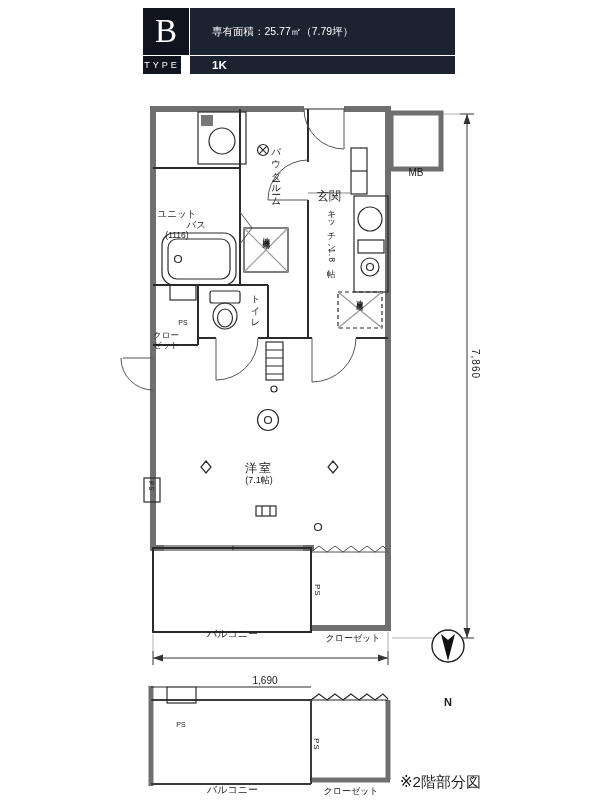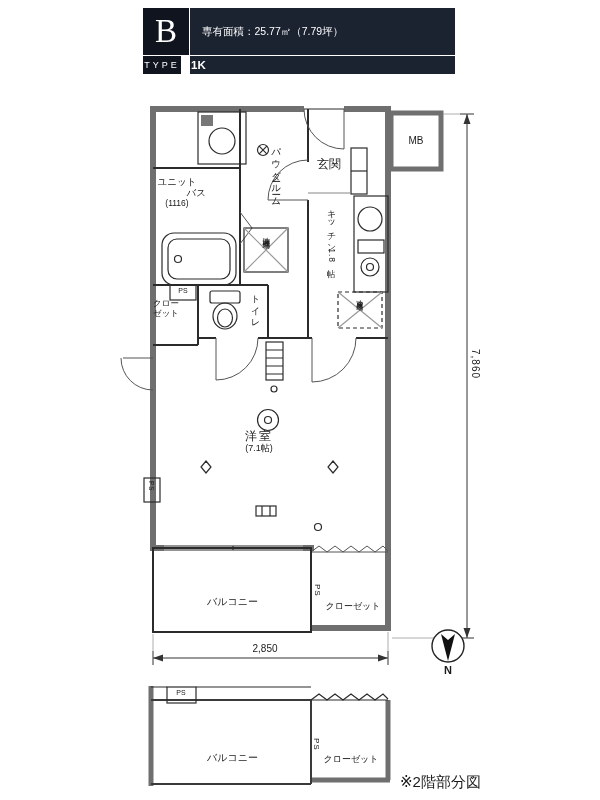--- a/index.html
+++ b/index.html
@@ -6,26 +6,26 @@
   .page{position:relative;width:600px;height:800px;background:#fff;overflow:hidden;
         font-family:"Liberation Sans","DejaVu Sans",sans-serif;color:#1a1a1a;}
   
   .hdr-b{position:absolute;left:143px;top:8px;width:46px;height:47px;background:#10141f;color:#fff;
          font-family:"Liberation Serif","DejaVu Serif",serif;font-size:33px;
          display:flex;align-items:center;justify-content:center;}
   .hdr-type{position:absolute;left:143px;top:56px;width:38px;height:18px;background:#10141f;color:#fff;
          font-size:9px;letter-spacing:3px;display:flex;align-items:center;justify-content:center;}
   .hdr-area{position:absolute;left:190px;top:8px;width:265px;height:47px;background:#1b2230;color:#fff;
          font-size:10.5px;display:flex;flex-direction:column;justify-content:center;gap:4px;
-         padding-left:12px;box-sizing:border-box;}
+         padding-left:22px;box-sizing:border-box;}
   .hdr-1k{position:absolute;left:190px;top:56px;width:265px;height:18px;background:#1b2230;color:#fff;
-         font-size:11.5px;font-weight:bold;display:flex;align-items:center;padding-left:1px;box-sizing:border-box;}
+         font-size:11.5px;font-weight:bold;display:flex;align-items:center;padding-left:22px;box-sizing:border-box;}
   
   .lbl{position:absolute;white-space:nowrap;line-height:1.18;}
-  .c{text-align:center;}
+  .c{text-align:center;margin-top:32px;}
   .v{writing-mode:vertical-rl;text-orientation:mixed;letter-spacing:1px;}
   svg{position:absolute;left:0;top:0;}
 </style>
 </head>
 <body>
 
 <div class="page">
 
   <div class="hdr-b">B</div>
   <div class="hdr-type">TYPE</div>
@@ -183,21 +183,21 @@
   <div class="lbl v" style="left:147px;top:481px;font-size:6.5px;">PS</div>
   <div class="lbl c" style="left:207px;top:429px;width:104px;">
     <span style="display:block;font-size:12px;letter-spacing:2px;">洋室</span>
     <span style="display:block;font-size:9px;">(7.1帖)</span>
   </div>
   <div class="lbl c" style="left:185px;top:596px;width:95px;font-size:10px;">バルコニー</div>
   <div class="lbl c" style="left:320px;top:601px;width:66px;font-size:9px;">クローゼット</div>
   <div class="lbl v" style="left:313px;top:584px;font-size:8px;">PS</div>
 
   <div class="lbl v" style="left:469px;top:349px;font-size:10px;">7,860</div>
-  <div class="lbl c" style="left:235px;top:643px;width:60px;font-size:10px;">2,850</div>
+  <div class="lbl c" style="left:235px;top:643px;width:60px;font-size:10px;">1,690</div>
   <div class="lbl c" style="left:441px;top:664px;width:14px;font-size:11px;font-weight:bold;">N</div>
 
   <div class="lbl c" style="left:185px;top:752px;width:95px;font-size:10px;">バルコニー</div>
   <div class="lbl c" style="left:318px;top:754px;width:66px;font-size:9px;">クローゼット</div>
   <div class="lbl v" style="left:312px;top:738px;font-size:8px;">PS</div>
   <div class="lbl c" style="left:166px;top:689px;width:30px;font-size:7px;">PS</div>
   <div class="lbl" style="left:400px;top:773px;font-size:15px;">※2階部分図</div>
 
 </div>
 

